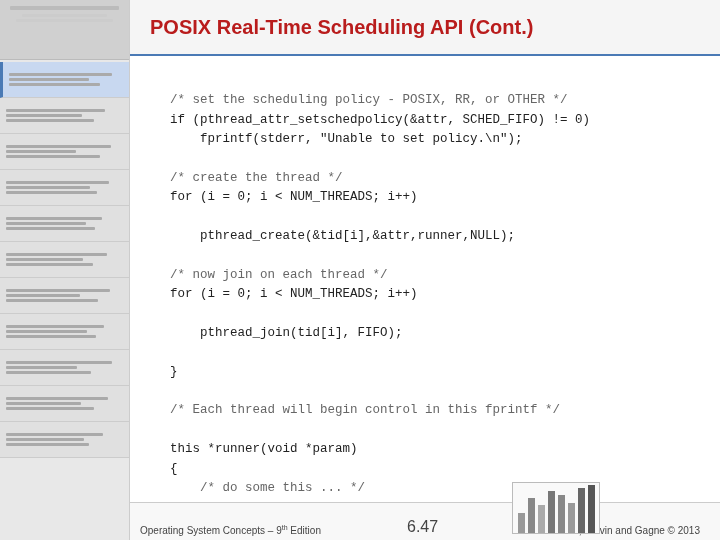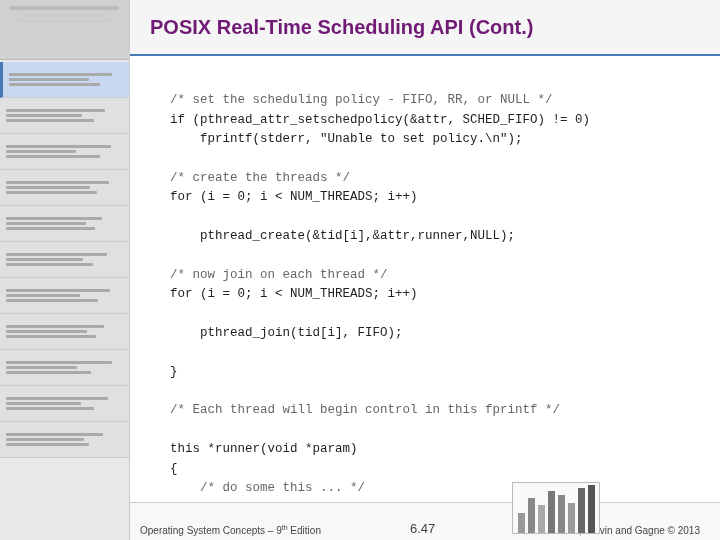--- a/index.html
+++ b/index.html
@@ -85,21 +85,21 @@
       border-bottom: 2px solid #4a7ab5;
       padding: 10px 20px;
       display: flex;
       align-items: center;
       min-height: 56px;
     }
 
     .title-text {
       font-size: 20px;
       font-weight: bold;
-      color: #701a75;
+      color: #b91c1c;
       font-family: Arial, sans-serif;
     }
 
     .content-area {
       flex: 1;
       padding: 16px 30px 10px 40px;
       overflow: hidden;
       background: #fff;
     }
 
@@ -118,21 +118,21 @@
     .footer-left {
       font-size: 10px;
       color: #444;
     }
 
     .footer-left sup {
       font-size: 7px;
     }
 
     .footer-center {
-      font-size: 13px;
+      font-size: 16px;
       color: #444;
     }
 
     .footer-right {
       font-size: 10px;
       color: #444;
     }
 
     .bottom-section {
       display: flex;
@@ -239,25 +239,25 @@
   </div>
 
   <div class="main-content">
 
     <div class="title-bar">
       <span class="title-text">POSIX Real-Time Scheduling API (Cont.)</span>
     </div>
 
     <div class="content-area">
       <div class="code-block">
-<span><span class="comment">/* set the scheduling policy - FIFO, RR, or NULL */</span>
+<span><span class="comment">/* set the scheduling policy - POSIX, RR, or OTHER */</span>
 <span>if (pthread_attr_setschedpolicy(&amp;attr, SCHED_FIFO) != 0)</span>
 <span>    fprintf(stderr, "Unable to set policy.\n");</span>
 
-<span class="comment">/* create the threads */</span>
+<span class="comment">/* create the thread */</span>
 <span>for (i = 0; i &lt; NUM_THREADS; i++)</span>
 
 <span>    pthread_create(&amp;tid[i],&amp;attr,runner,NULL);</span>
 
 <span class="comment">/* now join on each thread */</span>
 <span>for (i = 0; i &lt; NUM_THREADS; i++)</span>
 
 <span>    pthread_join(tid[i], FIFO);</span>
 
 <span>}</span>

